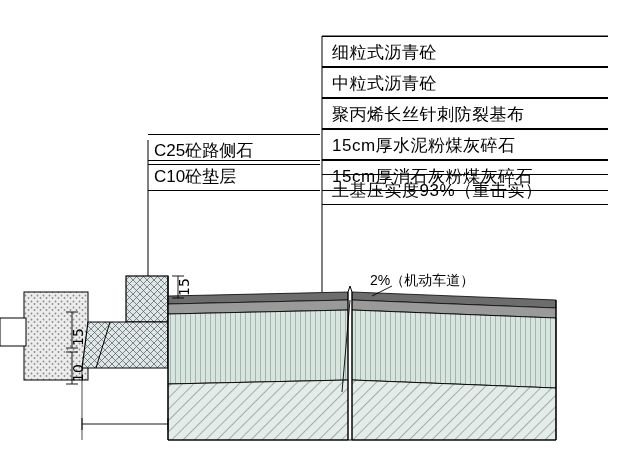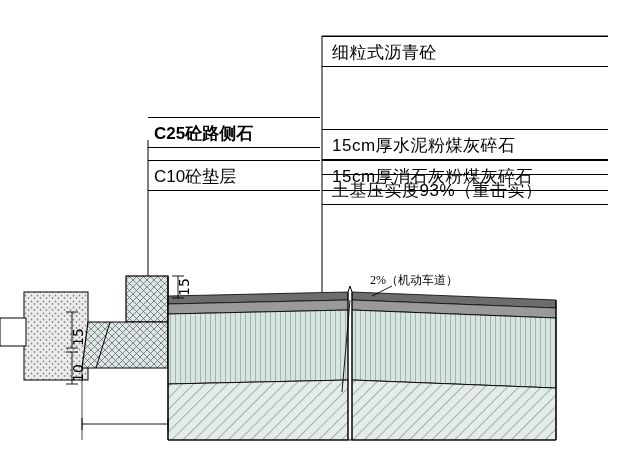--- a/index.html
+++ b/index.html
@@ -48,22 +48,22 @@
     position:absolute;
     font-size:14px;
     font-family:"DejaVu Sans","Liberation Sans",sans-serif;
   }
   .vert{
     transform:rotate(-90deg);
     transform-origin:left top;
   }
   .slope{
     position:absolute;
-    font-size:12px;
-    font-family:Liberation Serif, serif;
+    font-size:14px;
+    font-family:Liberation Sans, sans-serif;
   }
 </style>
 </head>
 <body>
 
 <div id="stage">
 
   <svg width="640" height="460">
     <defs>
       <pattern id="dots" width="6" height="6" patternUnits="userSpaceOnUse">
@@ -139,31 +139,37 @@
     <line x1="82" y1="418" x2="82" y2="430" stroke="#000" stroke-width="0.9"></line>
     <line x1="168" y1="418" x2="168" y2="430" stroke="#000" stroke-width="0.9"></line>
     <line x1="82" y1="368" x2="82" y2="440" stroke="#000" stroke-width="0.7"></line>
 
     <line x1="392" y1="286" x2="372" y2="296" stroke="#000" stroke-width="0.9"></line>
   </svg>
 
   <div class="legend-row" style="top:36px;">
     <span>细粒式沥青砼</span>
   </div>
+  <div class="legend-row" style="top:67px;">
+    <span>中粒式沥青砼</span>
+  </div>
+  <div class="legend-row" style="top:98px;">
+    <span>聚丙烯长丝针刺防裂基布</span>
+  </div>
   <div class="legend-row" style="top:129px;text-align:center;">
     <span>15cm厚水泥粉煤灰碎石</span>
   </div>
   <div class="legend-row" style="top:160px;padding-left:40px;">
     <span>15cm厚消石灰粉煤灰碎石</span>
   </div>
   <div class="legend-row" style="top:174px;">
     <span>土基压实度93%（重击实）</span>
   </div>
 
-  <div class="left-row" style="top:117px;font-weight:bold;">
+  <div class="left-row" style="top:134px;">
     <span>C25砼路侧石</span>
   </div>
   <div class="left-row" style="top:160px;">
     <span>C10砼垫层</span>
   </div>
 
   <div class="dim vert" style="left:176px; top:296px;">15</div>
   <div class="dim vert" style="left:70px; top:346px;">15</div>
   <div class="dim vert" style="left:70px; top:382px;">10</div>
   <div class="dim" style="left:116px; top:428px;margin-top:44px;">25</div>

